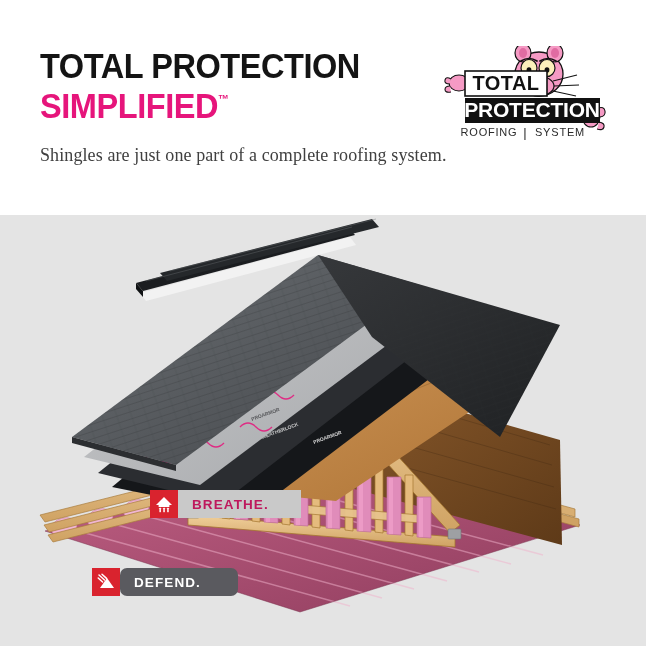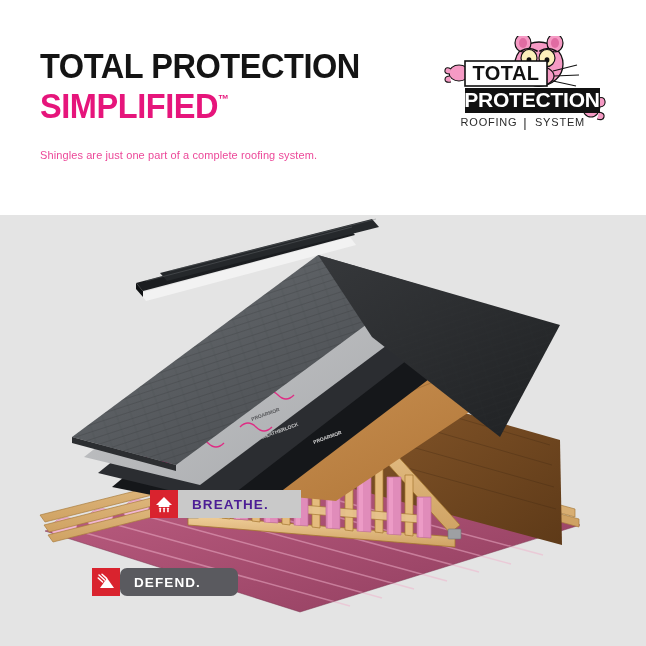--- a/index.html
+++ b/index.html
@@ -74,33 +74,34 @@
     vertical-align: super;
     position: relative;
     top: -9px;
     left: 0px;
   }
 
   .subhead {
     position: absolute;
     left: 40px;
     top: 145px;
-    font-size: 11px;
+    font-size: 18px;
     line-height: 20px;
     font-weight: 400;
-    color: #ec4899;
+    color: #404040;
     letter-spacing: 0.1px;
     white-space: nowrap;
+    font-family: Liberation Serif, serif;
   }
 
   
   .logo {
     position: absolute;
     left: 443px;
-    top: 36px;
+    top: 46px;
     width: 170px;
     height: 100px;
   }
   .logo-svg { display:block; width:170px; height:100px; }
 
   
   .diagram-panel {
     position: absolute;
     left: 0;
     top: 215px;
@@ -146,21 +147,21 @@
     padding-right: 18px;
     box-sizing: border-box;
     font-size: 13.5px;
     font-weight: 700;
     letter-spacing: 1.1px;
   }
 
   .callout-breathe { left: 150px; top: 275px; }
   .callout-breathe .callout-bar {
     background: #c9c9c9;
-    color: #4c1d95;
+    color: #be185d;
     min-width: 123px;
   }
 
   .callout-defend { left: 92px; top: 353px; }
   .callout-defend .callout-bar {
     background: #5a5a5f;
     color: #ffffff;
     min-width: 118px;
     border-radius: 7px;
   }

